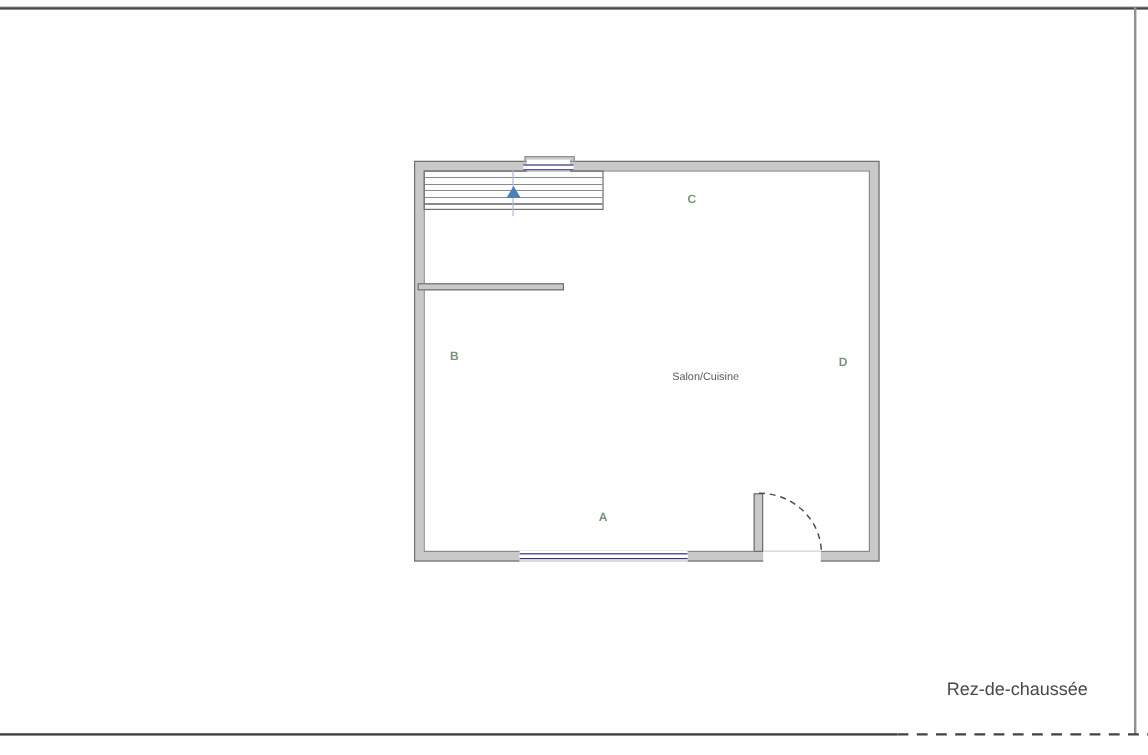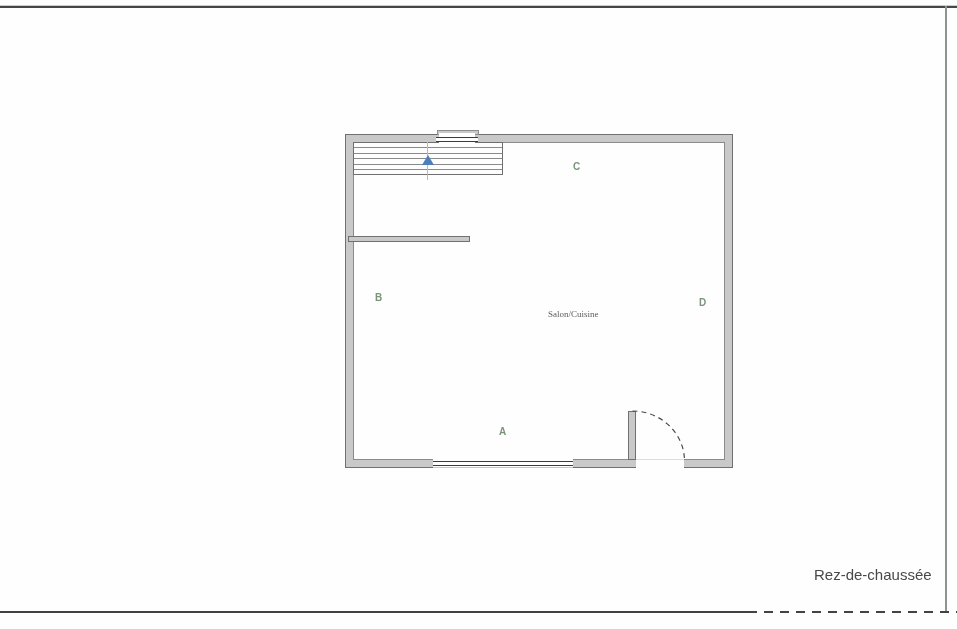--- a/index.html
+++ b/index.html
@@ -38,22 +38,22 @@
   .window-bottom-glass{left:433px;top:461px;width:140px;height:5px;background:#fefefe;border-top:1.6px solid #31317c;border-bottom:1.6px solid #31317c;box-sizing:border-box;}
   .window-bottom-sill{left:433px;top:466.5px;width:140px;height:1px;background:#c6c6c6;}
 
   
   .door-gap{left:636px;top:459px;width:48px;height:10px;background:#fefefe;}
   .door-threshold{left:636px;top:459px;width:48px;height:1px;background:#dddddd;}
   .door-stub{left:628px;top:411px;width:8px;height:49px;background:#c9c9c9;border:1px solid #707070;box-sizing:border-box;}
 
   
   .marker{position:absolute;color:#7a947a;font-size:10px;font-weight:bold;letter-spacing:0.5px;}
-  .room-label{left:548px;top:309px;width:80px;color:#5c5c5c;font-size:9px;text-align:left;font-family:Liberation Serif, serif;}
-  .floor-label{left:814px;top:566px;color:#484848;font-size:15px;}
+  .room-label{left:548px;top:309px;width:80px;color:#5c5c5c;font-size:9px;text-align:center;}
+  .floor-label{left:789px;top:566px;color:#484848;font-size:15px;}
 
   svg.overlay{position:absolute;left:0;top:0;width:957px;height:629px;pointer-events:none;}
 </style>
 </head>
 <body>
 
 <div id="canvas">
 
   <div class="abs frame-top-hl"></div>
   <div class="abs frame-top"></div>

